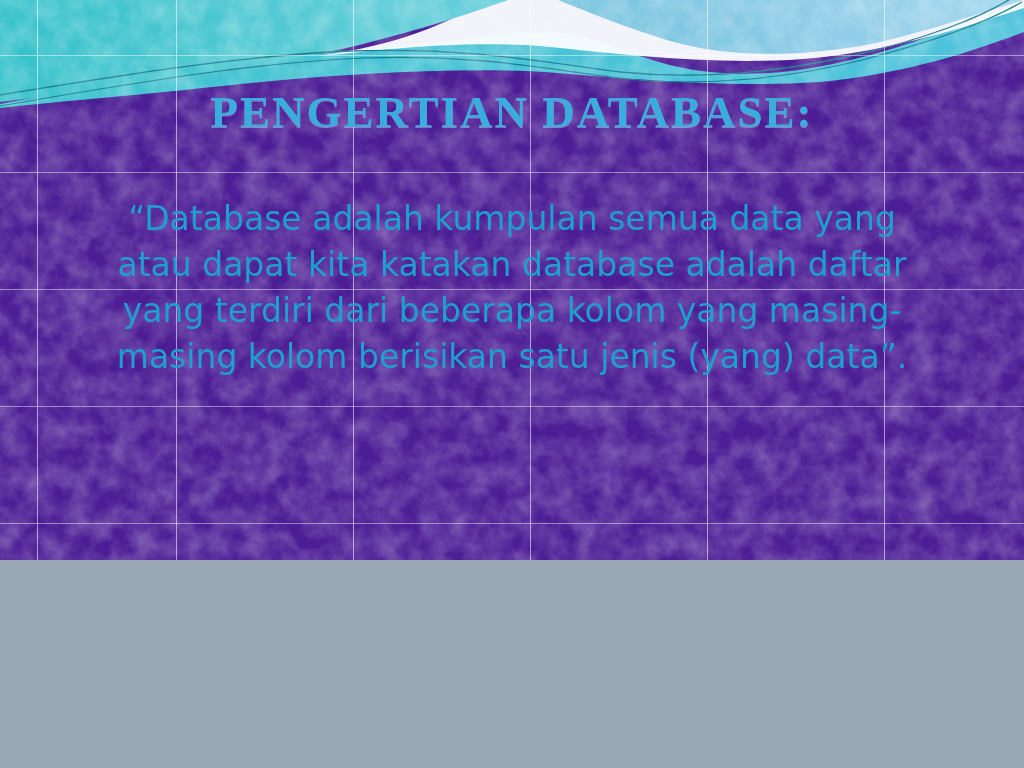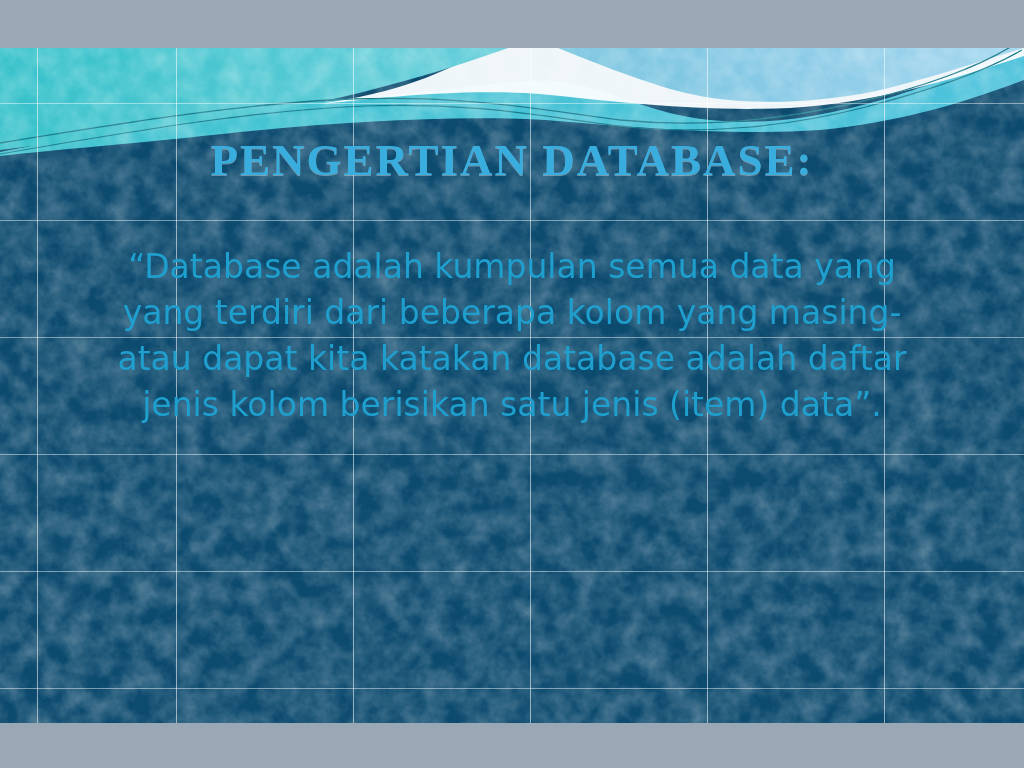--- a/index.html
+++ b/index.html
@@ -3,25 +3,24 @@
 <meta charset="utf-8">
 <style>
   html, body {
     margin: 0;
     padding: 0;
     background: #9aa7b4;
   }
   .slide {
     position: relative;
     width: 1024px;
-    height: 675px;
+    height: 560px;
     overflow: hidden;
-    background: #0c4a6e;
+    background: #4c1d95;
     font-family: "Liberation Sans", sans-serif;
-    margin-top: 48px;
   }
   
   .header-wave {
     position: absolute;
     top: 0; left: 0;
     width: 1024px;
     height: 150px;
     display: block;
   }
   
@@ -150,18 +149,18 @@
     </filter>
     <rect width="1024" height="768" filter="url(#paperNoise)"></rect>
   </svg>
 
   <div class="grid-lines"></div>
 
   <h1 class="title">PENGERTIAN DATABASE:</h1>
 
   <div class="body-text">
     <div class="line">“Database adalah kumpulan semua data yang</div>
+    <div class="line">atau dapat kita katakan database adalah daftar</div>
     <div class="line">yang terdiri dari beberapa kolom yang masing-</div>
-    <div class="line">atau dapat kita katakan database adalah daftar</div>
-    <div class="line">jenis kolom berisikan satu jenis (item) data”.</div>
+    <div class="line">masing kolom berisikan satu jenis (yang) data”.</div>
   </div>
 
 </div>
 
 </body></html>

